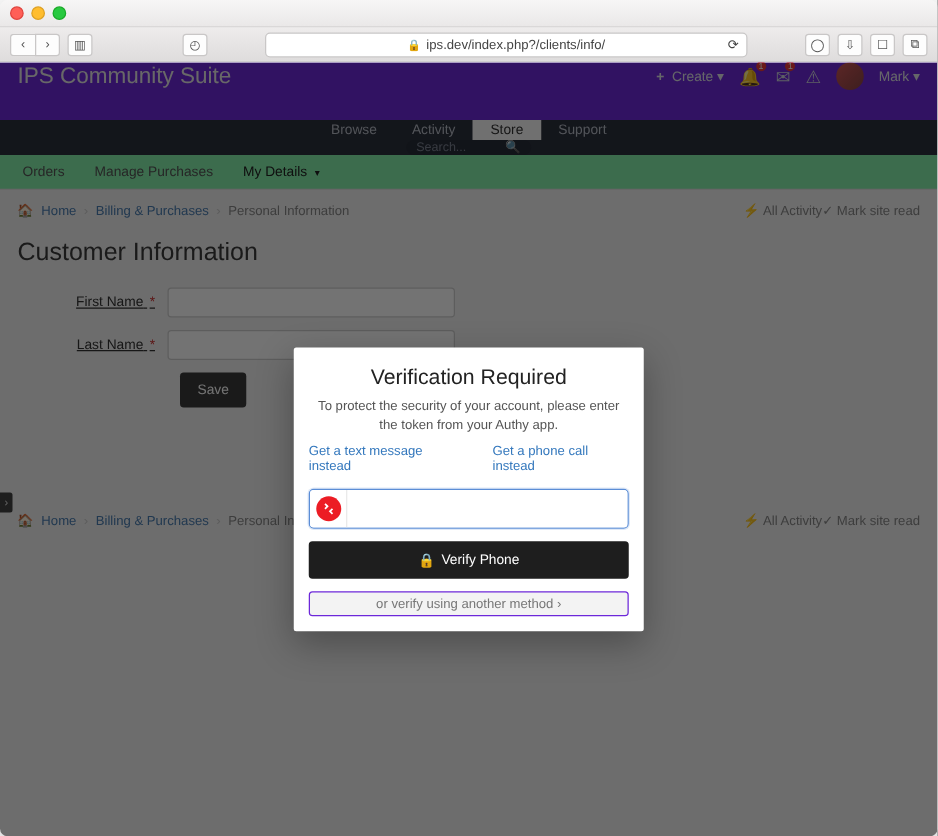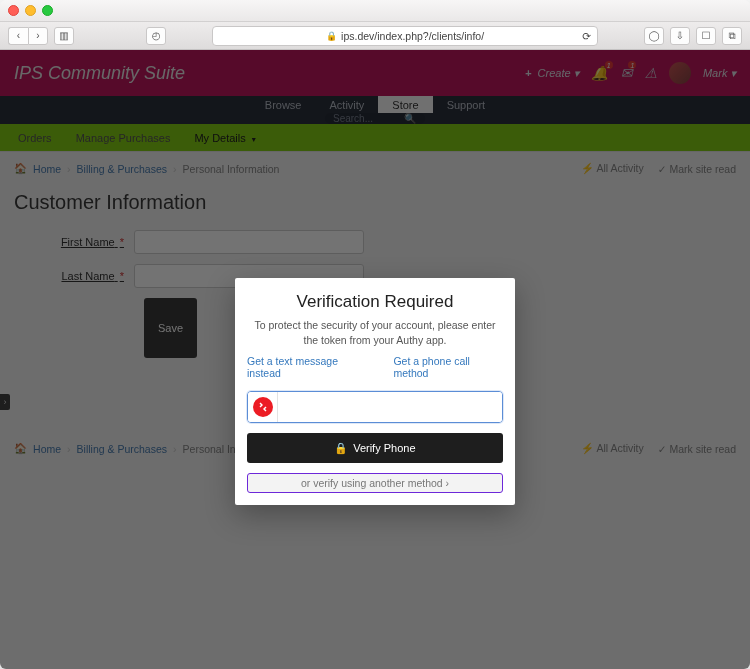--- a/index.html
+++ b/index.html
@@ -72,27 +72,26 @@
   .addr .reload{position:absolute; right:6px;}
 
   
   .app {
     position:relative;
     height: calc(100% - 50px);
     background:#f1f1f1;
     overflow:hidden;
   }
   .app-header {
-    background:#be185d;
+    background:#6d28d9;
     color:#fff;
     height:46px;
-    display:flex; align-items:center;
+    display:flex; align-items:flex-start;
     padding:0 14px;
     justify-content:space-between;
-    font-style:italic;
   }
   .app-title { font-size:18px; color:#e6e6e6; font-weight:300;}
   .hdr-right{display:flex; align-items:center; gap:12px; font-size:11px;}
   .create-btn{color:#dfe2e8; font-size:11px;}
   .plus{font-weight:bold; margin-right:3px;}
   .hdr-icon{position:relative; color:#cfd4dd; font-size:14px;}
   .badge-dot{position:absolute; top:-4px; right:-4px; background:#e83a3a; width:8px;height:8px;border-radius:50%; font-size:7px; color:#fff; display:flex;align-items:center;justify-content:center;}
   .avatar{width:22px;height:22px;border-radius:50%; background:linear-gradient(135deg,#cc5555,#884444);}
   .user-name{font-size:11px; color:#e2e4e9;}
 
@@ -115,60 +114,60 @@
   .nav1-item.active{background:#f9f9f9;color:#333;}
   .search-box{
     background:#272d38;
     border-radius:10px;
     width:100px;height:18px;
     display:flex;align-items:flex-end;justify-content:space-between;
     padding:0 8px; color:#7b8291; font-size:10px;
   }
 
   .nav2{
-    background:#84cc16;
+    background:#86efac;
     border-bottom:1px solid #e2e2e2;
     height:28px;
     display:flex; align-items:center;
     font-size:11px;
     padding:0 6px;
   }
   .nav2-item{padding:0 12px;color:#555;}
   .nav2-item.active{color:#222; font-weight:500;}
   .nav2-item .caret{font-size:8px; margin-left:3px;}
 
   .crumb-bar{
     display:flex; justify-content:space-between;
     padding:10px 14px 6px;
     font-size:10.5px;
     color:#888;
   }
   .crumb-left{display:flex; gap:6px; align-items:center;}
   .crumb-sep{color:#ccc;}
   .crumb-link{color:#4a7db1;}
-  .crumb-right{display:flex;gap:14px;align-items:center;justify-content:flex-end;}
+  .crumb-right{display:flex;align-items:center;justify-content:flex-end;}
 
   .page-content{padding:4px 14px 24px;}
   .page-title{font-size:20px; color:#3b3b3b; font-weight:400; margin:6px 0 16px;}
   .form{display:block;}
   .form-row{display:flex; align-items:center; margin-bottom:10px;}
   .form-label{width:120px; text-align:right; padding-right:10px; font-size:11px;color:#333;text-decoration:underline;}
   .form-label .ast{color:#c33; margin-left:2px;}
   .form-input{
     width:230px; height:24px;
     background:#fff;
     border:1px solid #cfcfcf;
     border-radius:3px;
   }
   .save-btn{
     margin-left:130px;
     background:#3a3a3a;
     color:#fff;
     border:none;
-    padding:24px 14px;
+    padding:8px 14px;
     font-size:11px;
     border-radius:3px;
   }
 
   .bottom-crumb{
     display:flex; justify-content:space-between;
     padding:10px 14px;
     font-size:10.5px;
     color:#888;
     margin-top:50px;
@@ -397,21 +396,21 @@
     <div class="side-handle">›</div>
 
     <div class="dim"></div>
 
     <div class="modal">
       <div class="modal-inner">
         <div class="modal-title">Verification Required</div>
         <div class="modal-desc">To protect the security of your account, please enter the token from your Authy app.</div>
         <div class="modal-links">
           <span class="modal-link">Get a text message instead</span>
-          <span class="modal-link">Get a phone call method</span>
+          <span class="modal-link">Get a phone call instead</span>
         </div>
         <div class="code-input-wrap">
           <div class="authy-icon">
             <div class="authy-circle">
               <svg width="12" height="12" viewBox="0 0 24 24">
                   <path fill="#fff" d="M7 3l5 5-5 5-2-2 3-3-3-3zM17 21l-5-5 5-5 2 2-3 3 3 3z"></path>
                 </svg>
             </div>
           </div>
           <input class="code-input" style="">

